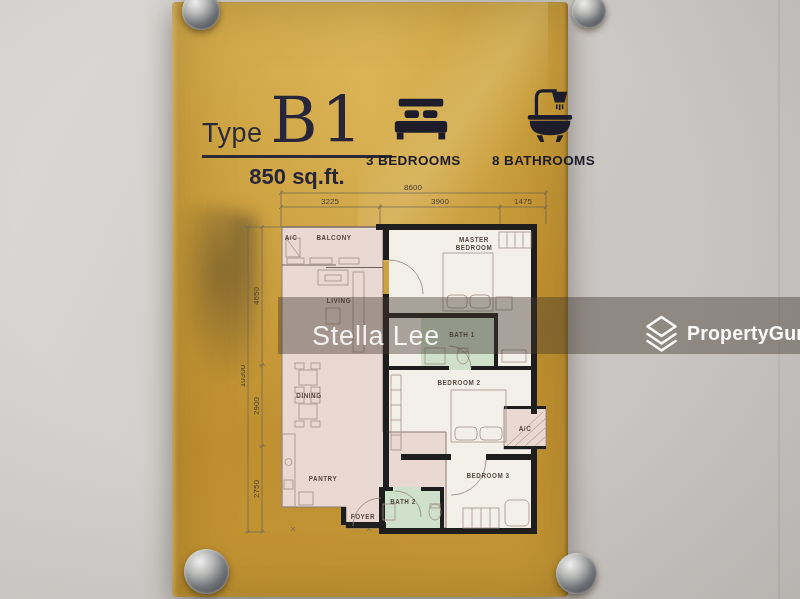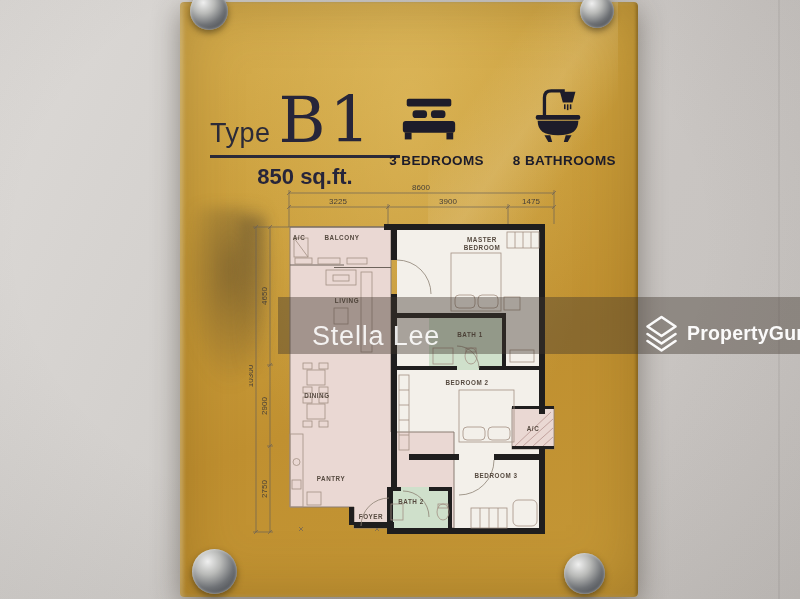--- a/index.html
+++ b/index.html
@@ -3,21 +3,21 @@
 <meta charset="utf-8">
 <style>
   html,body{margin:0;padding:0;}
   body{width:800px;height:599px;overflow:hidden;font-family:"Liberation Sans",sans-serif;}
   .scene{position:relative;width:800px;height:599px;overflow:hidden;
     background:linear-gradient(115deg,#dcd9d6 0%,#d2cfcc 35%,#c9c5c2 70%,#c6c2bf 100%);}
   .wall-seam{position:absolute;left:778px;top:0;width:2px;height:599px;background:rgba(0,0,0,0.05);}
   .wall-vignette{position:absolute;inset:0;background:radial-gradient(ellipse at 45% 40%,transparent 55%,rgba(60,55,50,0.10) 100%);}
 
   
-  .plaque{position:absolute;left:180px;top:2px;width:458px;height:595px;border-radius:4px;
+  .plaque{position:absolute;left:172px;top:2px;width:396px;height:595px;border-radius:4px;
     background:
       radial-gradient(ellipse at 50% 18%,rgba(255,230,150,0.25),transparent 60%),
       linear-gradient(160deg,#d4ac4e 0%,#cb9f3c 30%,#c09030 62%,#c49736 100%);
     box-shadow:0 8px 28px rgba(50,42,30,0.45), inset 0 0 60px rgba(100,70,12,0.35),
       inset 3px 0 4px rgba(252,240,200,0.45), inset -2px 0 3px rgba(70,50,10,0.4);}
   .reflection-blob{position:absolute;left:6px;top:205px;width:88px;height:180px;
     background:radial-gradient(ellipse at 50% 35%,rgba(56,46,36,0.45),transparent 72%);
     filter:blur(7px);}
   .reflection-streak{position:absolute;left:60px;top:215px;width:26px;height:160px;
     background:linear-gradient(rgba(64,54,42,0.30),transparent);filter:blur(6px);}
@@ -36,21 +36,21 @@
   
   .title-block{position:absolute;left:30px;top:44px;color:#26253a;}
   .title-row{display:flex;align-items:baseline;}
   .title-type{font-size:27px;letter-spacing:0.5px;color:#2b2a38;margin-right:8px;}
   .title-code{font-family:"DejaVu Serif","Liberation Serif",serif;font-size:64px;line-height:0.95;
     font-weight:500;letter-spacing:4px;color:#26253a;margin-top:44px;}
   .title-rule{width:190px;height:3px;background:#2b2a38;margin-top:4px;}
   .title-area{width:190px;text-align:center;font-size:22px;font-weight:bold;margin-top:6px;color:#26253a;}
 
   
-  .feature{position:absolute;text-align:right;color:#1d1c2a;}
+  .feature{position:absolute;text-align:left;color:#1d1c2a;}
   .feature.bedrooms{left:194px;top:96px;width:110px;}
   .feature.bathrooms{left:320px;top:82px;width:116px;}
   .feature-label{font-size:13.5px;font-weight:bold;letter-spacing:0.4px;margin-top:9px;white-space:nowrap;}
   .feature svg{display:block;margin:0 auto;}
 
   
   .floorplan{position:absolute;left:69px;top:178px;}
   .fp-label{font-size:6.3px;font-weight:bold;letter-spacing:0.55px;fill:#55493f;}
   .fp-dim{font-size:8px;fill:#463f37;}
   .fp-fix{stroke:#a39184;stroke-width:0.8;fill:none;}

